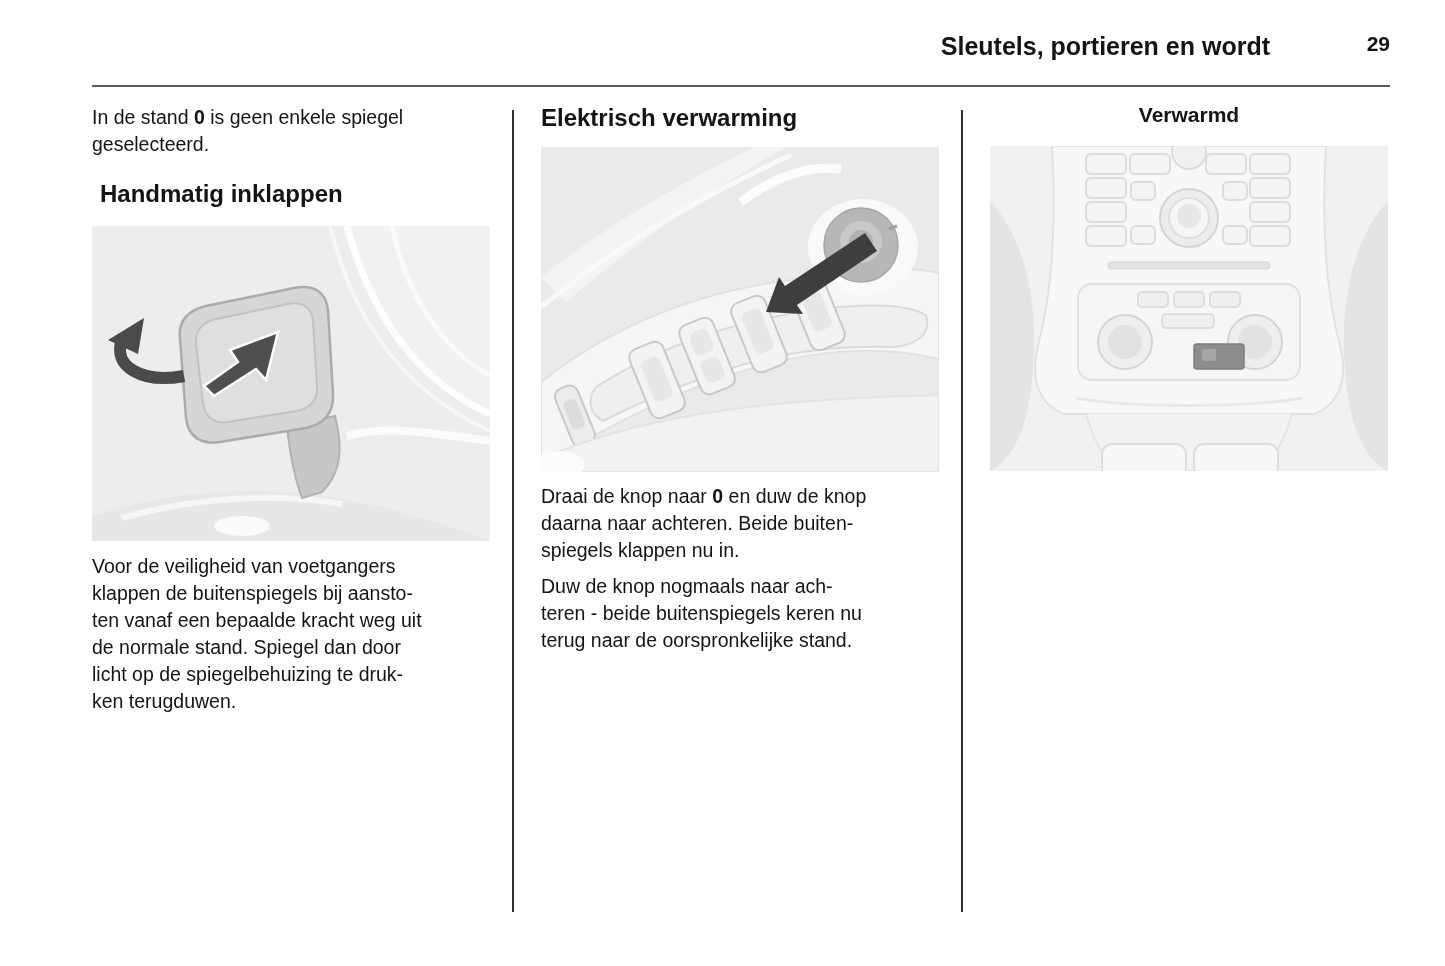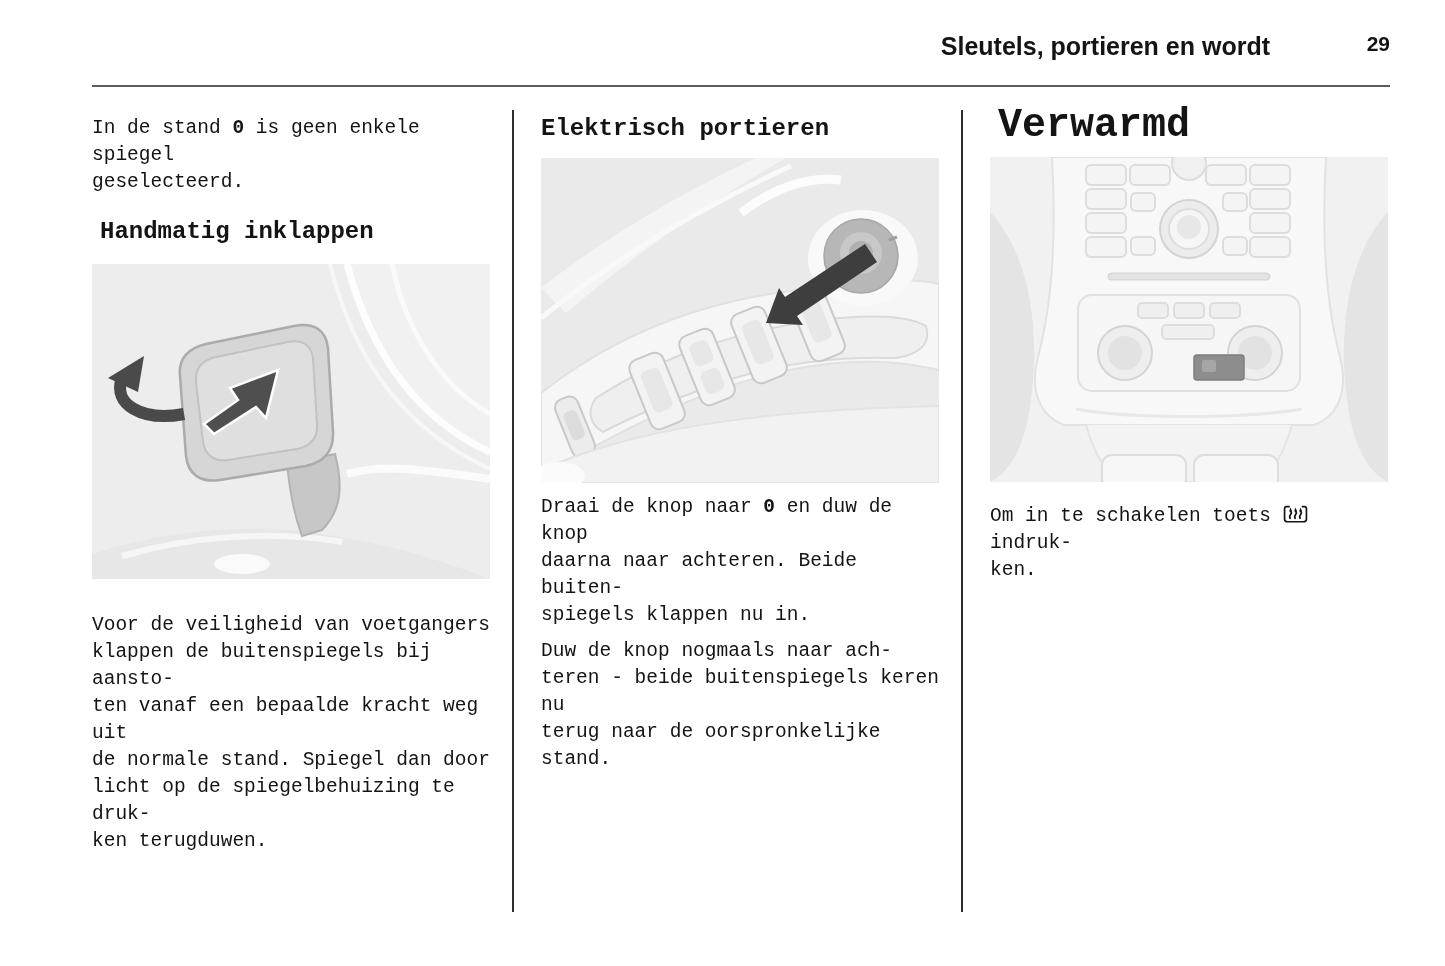--- a/index.html
+++ b/index.html
@@ -6,31 +6,31 @@
   body{
     width:1445px;height:966px;background:#ffffff;position:relative;
     font-family:"Liberation Sans", sans-serif;color:#141414;overflow:hidden;
   }
   .hdr-title{position:absolute;top:32px;right:175px;font-size:25px;font-weight:bold;white-space:nowrap;}
   .hdr-num{position:absolute;top:32px;right:55px;font-size:21px;font-weight:bold;}
   .hdr-rule{position:absolute;top:85px;left:92px;width:1298px;height:2px;background:#5c5c5c;}
   .vrule{position:absolute;top:110px;height:802px;width:2px;background:#2f2f2f;}
   .vr1{left:512px}
   .vr2{left:961px}
-  .col{position:absolute;top:103px;width:398px;font-family:Liberation Mono, monospace;}
+  .col{position:absolute;top:92px;width:398px;}
   .col1{left:92px}.col2{left:541px}.col3{left:990px}
   p.body{font-size:19.5px;line-height:27px;margin:0;white-space:pre-line;}
   .b{font-weight:bold;}
-  h2{font-size:40px;line-height:34px;font-weight:bold;margin:8px;}
+  h2{font-size:21px;line-height:34px;font-weight:bold;margin:0;text-align:center;}
   h3{font-size:24px;line-height:28px;font-weight:bold;margin:0;}
   .col1 .intro{margin-top:12px;}
   .col1 h2{margin-top:38px;}
   .col1 h3{margin-top:22px;margin-left:8px;}
   .col1 figure{margin:18px 0 0 0;}
-  .col1 p.after{margin-top:33px;}
+  .col1 p.after{margin-top:12px;}
   .col2 h3{margin-top:12px;}
   .col2 figure{margin:15px 0 0 0;}
   .col2 p.p1{margin-top:11px;}
   .col2 p.p2{margin-top:9px;}
   .col3 h2{margin-top:6px;}
   .col3 figure{margin:14px 0 0 0;}
   .col3 p.p1{margin-top:21px;}
   .col3 p.p2{margin-top:9px;}
   figure{width:398px;}
   svg.fig{display:block;}
@@ -80,21 +80,21 @@
 
   <p class="body after">Voor de veiligheid van voetgangers
 klappen de buitenspiegels bij aansto-
 ten vanaf een bepaalde kracht weg uit
 de normale stand. Spiegel dan door
 licht op de spiegelbehuizing te druk-
 ken terugduwen.</p>
 </div>
 
 <div class="col col2">
-  <h3>Elektrisch portieren</h3>
+  <h3>Elektrisch verwarming</h3>
 
   <figure>
     <svg class="fig" viewBox="0 0 398 325" width="398" height="325" role="img" aria-label="Spiegelverstelknop op het portier">
       <rect width="398" height="325" fill="#eaeaea"></rect>
 
       <path d="M0,130 C70,75 150,30 215,0 L245,0 C175,40 95,95 25,155 Z" fill="#f4f4f4"></path>
       <path d="M200,55 C235,28 270,18 300,22" stroke="#fcfcfc" stroke-width="9" fill="none"></path>
       <path d="M0,160 C80,95 170,45 250,8" stroke="#f9f9f9" stroke-width="5" fill="none"></path>
 
       <path d="M0,235 C70,180 150,148 235,135 C310,124 365,118 398,126 L398,212 C340,198 280,202 215,220 C140,241 70,278 0,318 Z" fill="#f6f6f6" stroke="#e1e1e1" stroke-width="2"></path>
@@ -197,27 +197,13 @@
       <rect x="204" y="198" width="50" height="25" rx="3" fill="#8d8d8d" stroke="#7e7e7e" stroke-width="1.5"></rect>
       <rect x="212" y="203" width="14" height="12" rx="2" fill="#a6a6a6"></rect>
 
       <path d="M96,268 C104,296 114,312 128,325 L270,325 C284,312 294,296 302,268" fill="#f3f3f3" stroke="#e4e4e4" stroke-width="2"></path>
       <path d="M86,252 C140,262 258,262 312,252" stroke="#e8e8e8" stroke-width="3" fill="none"></path>
       <rect x="112" y="298" width="84" height="34" rx="10" fill="#f7f7f7" stroke="#dddddd" stroke-width="2"></rect>
       <rect x="204" y="298" width="84" height="34" rx="10" fill="#f7f7f7" stroke="#dddddd" stroke-width="2"></rect>
     </svg>
   </figure>
 
-  <p class="body p1"><span>Om in te schakelen toets </span><svg class="sym" width="25" height="19" viewBox="0 0 24 18">
-        <g fill="none" stroke="#141414" stroke-width="1.6">
-          <path d="M6.5,1.5 L3.5,1.5 Q1.5,1.5 1.5,3.5 L1.5,13.5 Q1.5,16 4.5,16 L19.5,16 Q22.5,16 22.5,13.5 L22.5,3.5 Q22.5,1.5 20.5,1.5 L18,1.5"></path>
-          <path d="M7.2,13.2 q-1.6,-2 0,-4 q1.6,-2 0,-3.8"></path>
-          <path d="M12,13.2 q-1.6,-2 0,-4 q1.6,-2 0,-3.8"></path>
-          <path d="M16.8,13.2 q-1.6,-2 0,-4 q1.6,-2 0,-3.8"></path>
-        </g>
-        <g fill="#141414">
-          <polygon points="5.9,6 8.7,6 7.2,2.2"></polygon>
-          <polygon points="10.7,6 13.5,6 12,2.2"></polygon>
-          <polygon points="15.5,6 18.3,6 16.8,2.2"></polygon>
-        </g>
-      </svg><span> indruk-
-ken.</span></p>
 </div>
 
 </body></html>

